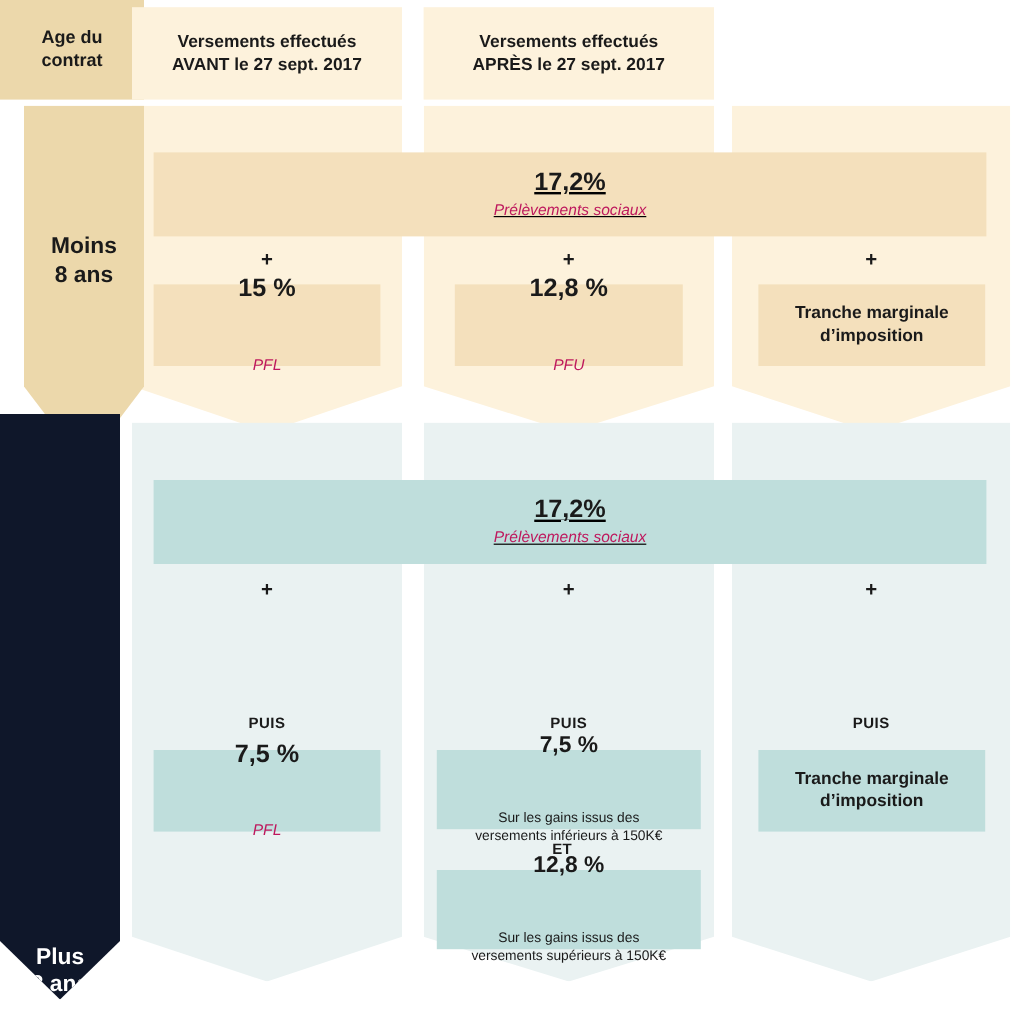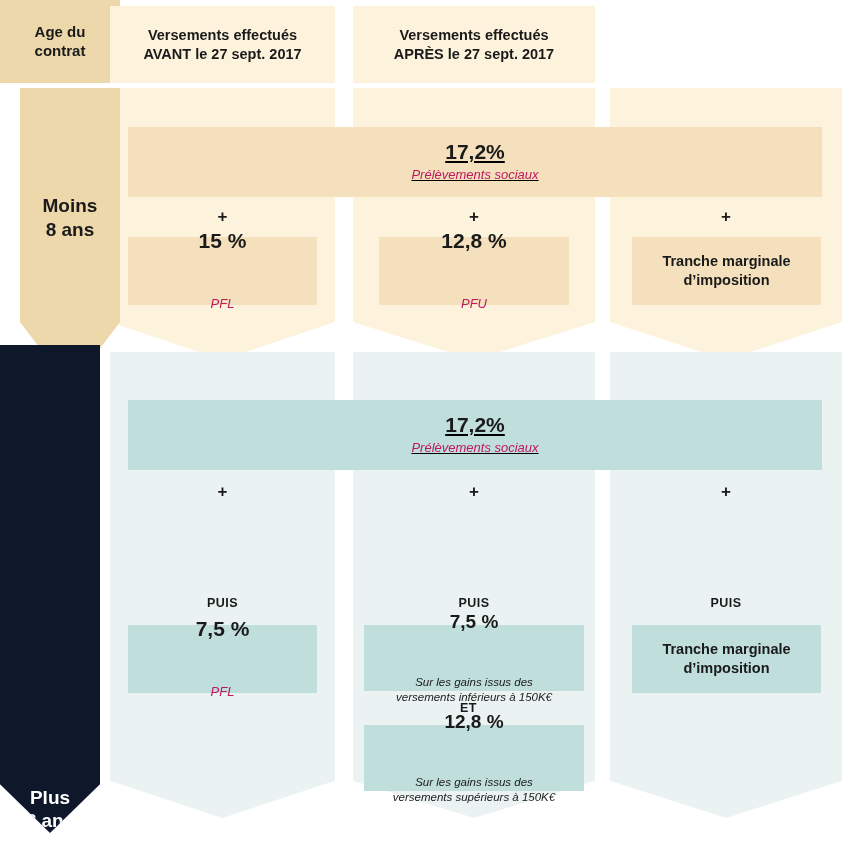--- a/index.html
+++ b/index.html
@@ -90,21 +90,21 @@
   .blk{
     display:flex;flex-direction:column;align-items:center;justify-content:center;
     text-align:center;box-sizing:border-box;padding:0 6px;gap:40px;
   }
   .blk-cream{background:#f4e0bc;}
   .blk-mint{background:#bfdedc;}
 
   .big{font-size:21px;font-weight:bold;color:#1a1a1a;line-height:1.15;}
   .big-sm{font-size:19px;font-weight:bold;color:#1a1a1a;line-height:1.15;}
   .ital{font-size:13px;font-style:italic;color:#be185d;line-height:1.3;margin-top:2px;}
-  .ital-sm{font-size:11.5px;font-style:italic;color:#1a1a1a;line-height:1.3;margin-top:3px;}
+  .ital-sm{font-size:11.5px;color:#1a1a1a;line-height:1.3;margin-top:3px;}
   .bold-lbl{font-size:14.5px;font-weight:bold;color:#1a1a1a;line-height:1.3;}
   .plus{font-size:17px;font-weight:bold;color:#1a1a1a;text-align:center;}
   .puis{font-size:12.5px;font-weight:bold;color:#1a1a1a;letter-spacing:.4px;text-align:center;}
 
   
   .logo{
     right:16px;bottom:18px;
     display:flex;align-items:center;
     font-size:25px;color:#5d6a72;
     letter-spacing:.3px;

